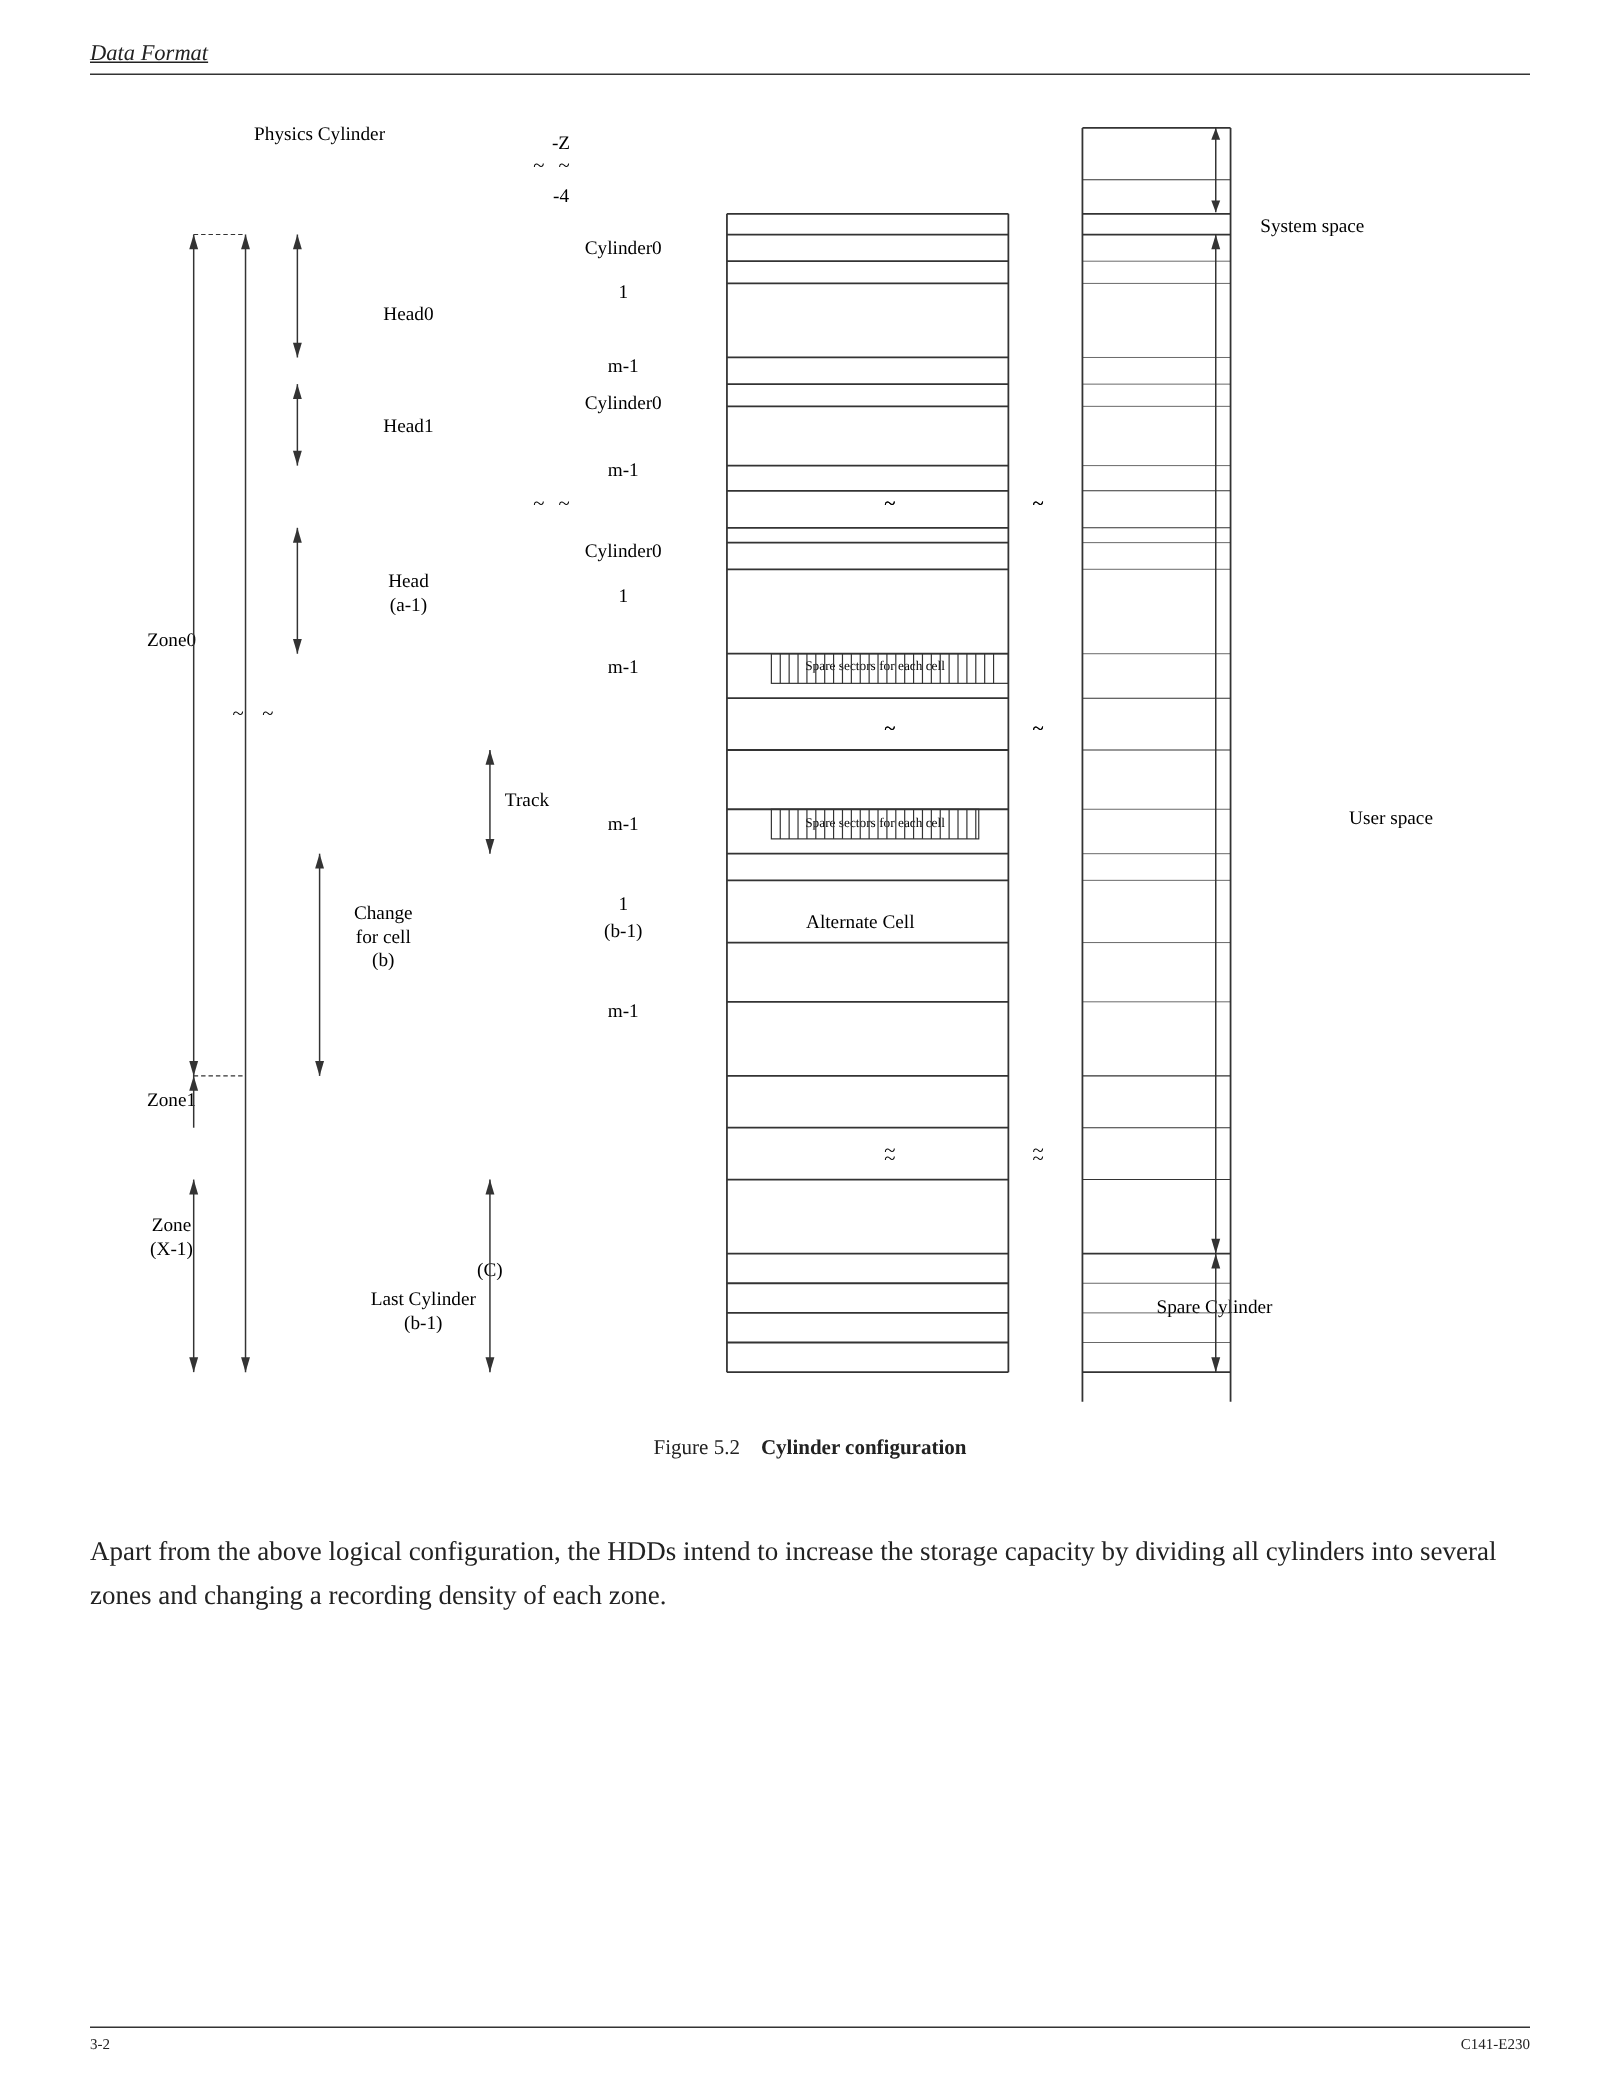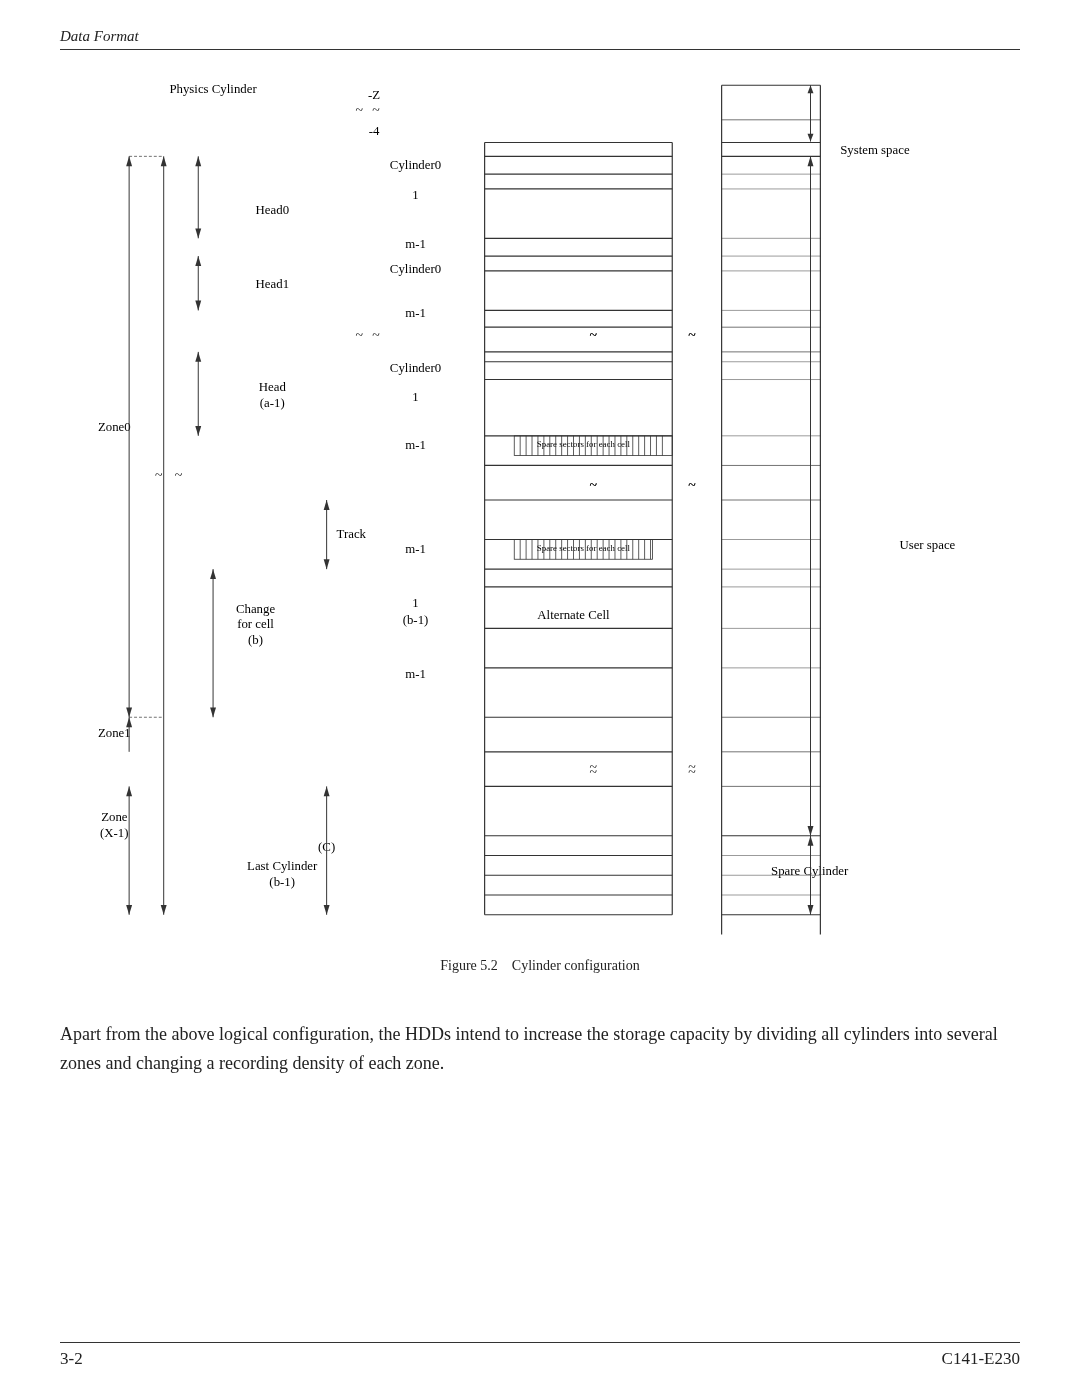--- a/index.html
+++ b/index.html
@@ -18,38 +18,39 @@
     .page-header {
       position: absolute;
       top: 28px;
       left: 60px;
       right: 60px;
       display: flex;
       justify-content: space-between;
       align-items: center;
       border-bottom: 1.5px solid #333;
       padding-bottom: 4px;
+      text-decoration: underline;
     }
     .page-header-title {
       font-style: italic;
       font-size: 15px;
     }
 
     
     .page-footer {
       position: absolute;
       bottom: 28px;
       left: 60px;
       right: 60px;
       display: flex;
       justify-content: space-between;
       align-items: center;
       border-top: 1.5px solid #333;
       padding-top: 6px;
-      font-size: 17px;
+      font-size: 10px;
     }
 
     
     .diagram-container {
       position: absolute;
       top: 60px;
       left: 60px;
       right: 72px;
       height: 880px;
     }
@@ -62,21 +63,21 @@
     
     .figure-caption {
       position: absolute;
       top: 958px;
       left: 60px;
       right: 60px;
       text-align: center;
       font-size: 14px;
     }
     .figure-caption-bold {
-      font-weight: normal;
+      font-weight: bold;
     }
 
     
     .body-text {
       position: absolute;
       top: 1020px;
       left: 60px;
       right: 60px;
       font-size: 18px;
       line-height: 1.6;

